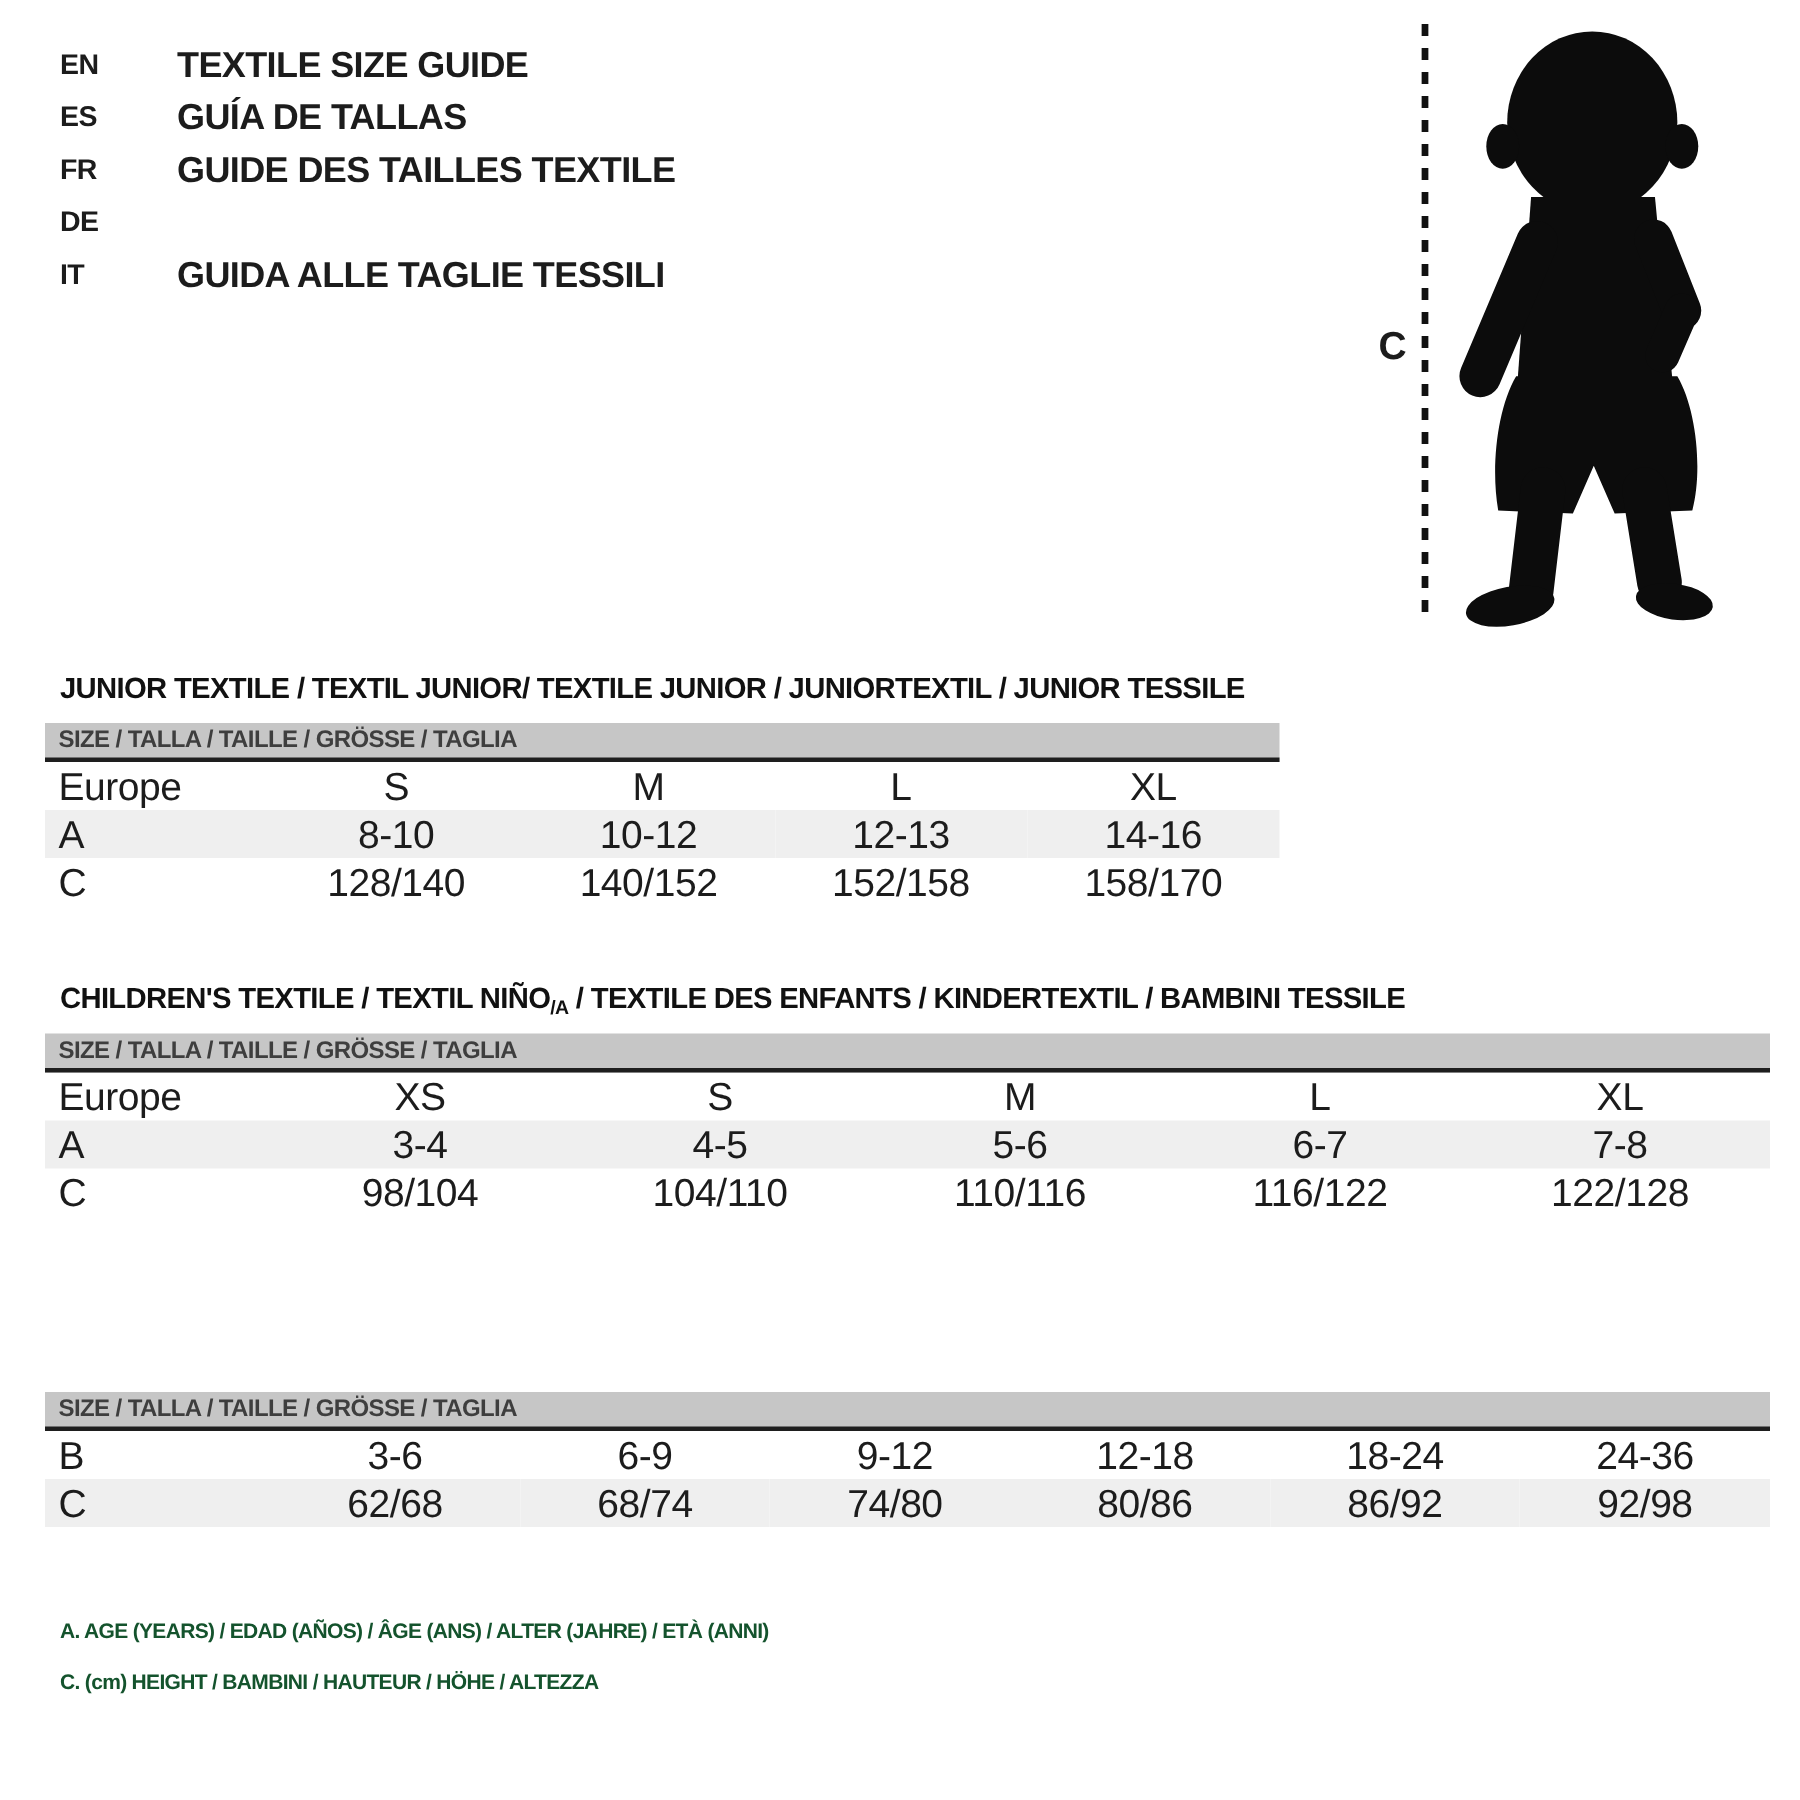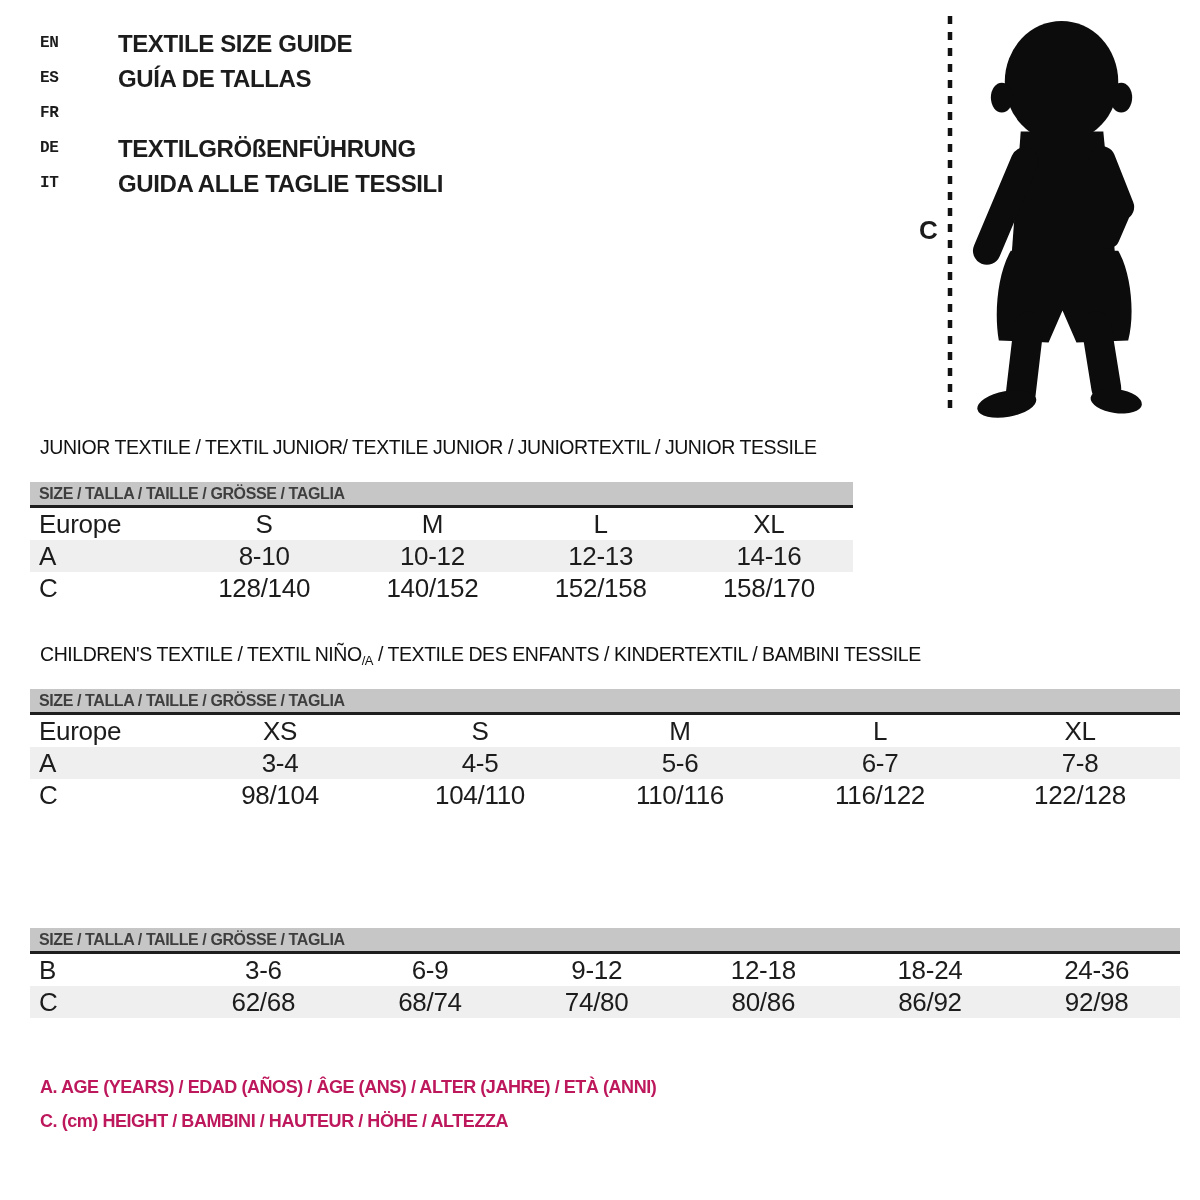--- a/index.html
+++ b/index.html
@@ -7,72 +7,72 @@
     --size-bar-border:#1e1e1e; --stripe-bg:#efefef; --silhouette:#0c0c0c;
   }
   *{margin:0;padding:0;box-sizing:border-box;}
   html,body{background:#fff;}
   body{font-family:"Liberation Sans","DejaVu Sans",sans-serif;color:var(--text);}
   .canvas{position:relative;width:1200px;height:1200px;background:var(--page-bg);overflow:hidden;}
 
   
   .lang-block{position:absolute;left:40px;top:26px;}
   .lang-row{display:flex;line-height:35px;}
-  .lang-code{display:inline-block;width:78px;font-weight:700;font-size:16px;letter-spacing:-0.4px;font-family:Liberation Mono, monospace;}
+  .lang-code{display:inline-block;width:78px;font-weight:700;font-size:19px;letter-spacing:-0.4px;}
   .lang-title{font-weight:700;font-size:24px;letter-spacing:-0.4px;white-space:nowrap;}
 
   
   .measure-line{position:absolute;left:945px;top:14px;}
   .measure-label{position:absolute;left:919px;top:215px;font-size:26px;font-weight:700;}
   .silhouette{position:absolute;left:962px;top:12px;}
 
   
-  .section-heading{position:absolute;left:40px;font-weight:400;font-size:19.5px;letter-spacing:-0.45px;white-space:nowrap;color:#111;}
+  .section-heading{position:absolute;left:40px;font-weight:700;font-size:19.5px;letter-spacing:-0.45px;white-space:nowrap;color:#111;margin-top:12px;}
   .heading-junior{top:436px;}
   .heading-children{top:643px;}
   .heading-babies{top:850px;line-height:32px;}
   .sub-part{font-size:13px;position:relative;top:4px;}
 
   
   .size-table-wrap{position:absolute;}
   .wrap-junior{left:30px;top:482px;width:823px;}
   .wrap-children{left:30px;top:689px;width:1150px;}
   .wrap-babies{left:30px;top:928px;width:1150px;}
   .size-bar{height:26px;background:var(--size-bar-bg);border-bottom:3px solid var(--size-bar-border);
             font-weight:700;font-size:16px;letter-spacing:-0.4px;color:var(--size-bar-text);
             line-height:24px;padding-left:9px;white-space:nowrap;overflow:hidden;}
   table.size-table{width:100%;border-collapse:collapse;table-layout:fixed;font-size:26px;letter-spacing:-0.3px;}
   table.size-table td{height:32px;text-align:center;vertical-align:middle;white-space:nowrap;}
   table.size-table td.row-label{width:150px;text-align:left;padding-left:9px;}
   table.size-table tbody tr:nth-child(2){background:var(--stripe-bg);}
 
   
   .legend{position:absolute;left:40px;top:1070px;}
-  .legend-line{font-weight:700;font-size:18px;letter-spacing:-0.45px;line-height:34px;white-space:nowrap;color:#be185d;}
+  .legend-line{font-weight:700;font-size:14px;letter-spacing:-0.45px;line-height:34px;white-space:nowrap;color:#14532d;}
 </style>
 </head>
 <body>
 
 <div class="canvas">
 
   <div class="lang-block">
       <div class="lang-row">
         <span class="lang-code">EN</span>
         <span class="lang-title">TEXTILE SIZE GUIDE</span>
       </div>
       <div class="lang-row">
         <span class="lang-code">ES</span>
         <span class="lang-title">GUÍA DE TALLAS</span>
       </div>
       <div class="lang-row">
         <span class="lang-code">FR</span>
+        <span class="lang-title">GUIDE DES TAILLES TEXTILE</span>
       </div>
       <div class="lang-row">
         <span class="lang-code">DE</span>
-        <span class="lang-title">TEXTILGRÖßENFÜHRUNG</span>
       </div>
       <div class="lang-row">
         <span class="lang-code">IT</span>
         <span class="lang-title">GUIDA ALLE TAGLIE TESSILI</span>
       </div>
     </div>
 
   <svg class="measure-line" width="10" height="404" aria-hidden="true">
     <line x1="5" y1="2" x2="5" y2="402" stroke="#111" stroke-width="4.5" stroke-dasharray="8 8"></line>
   </svg>

